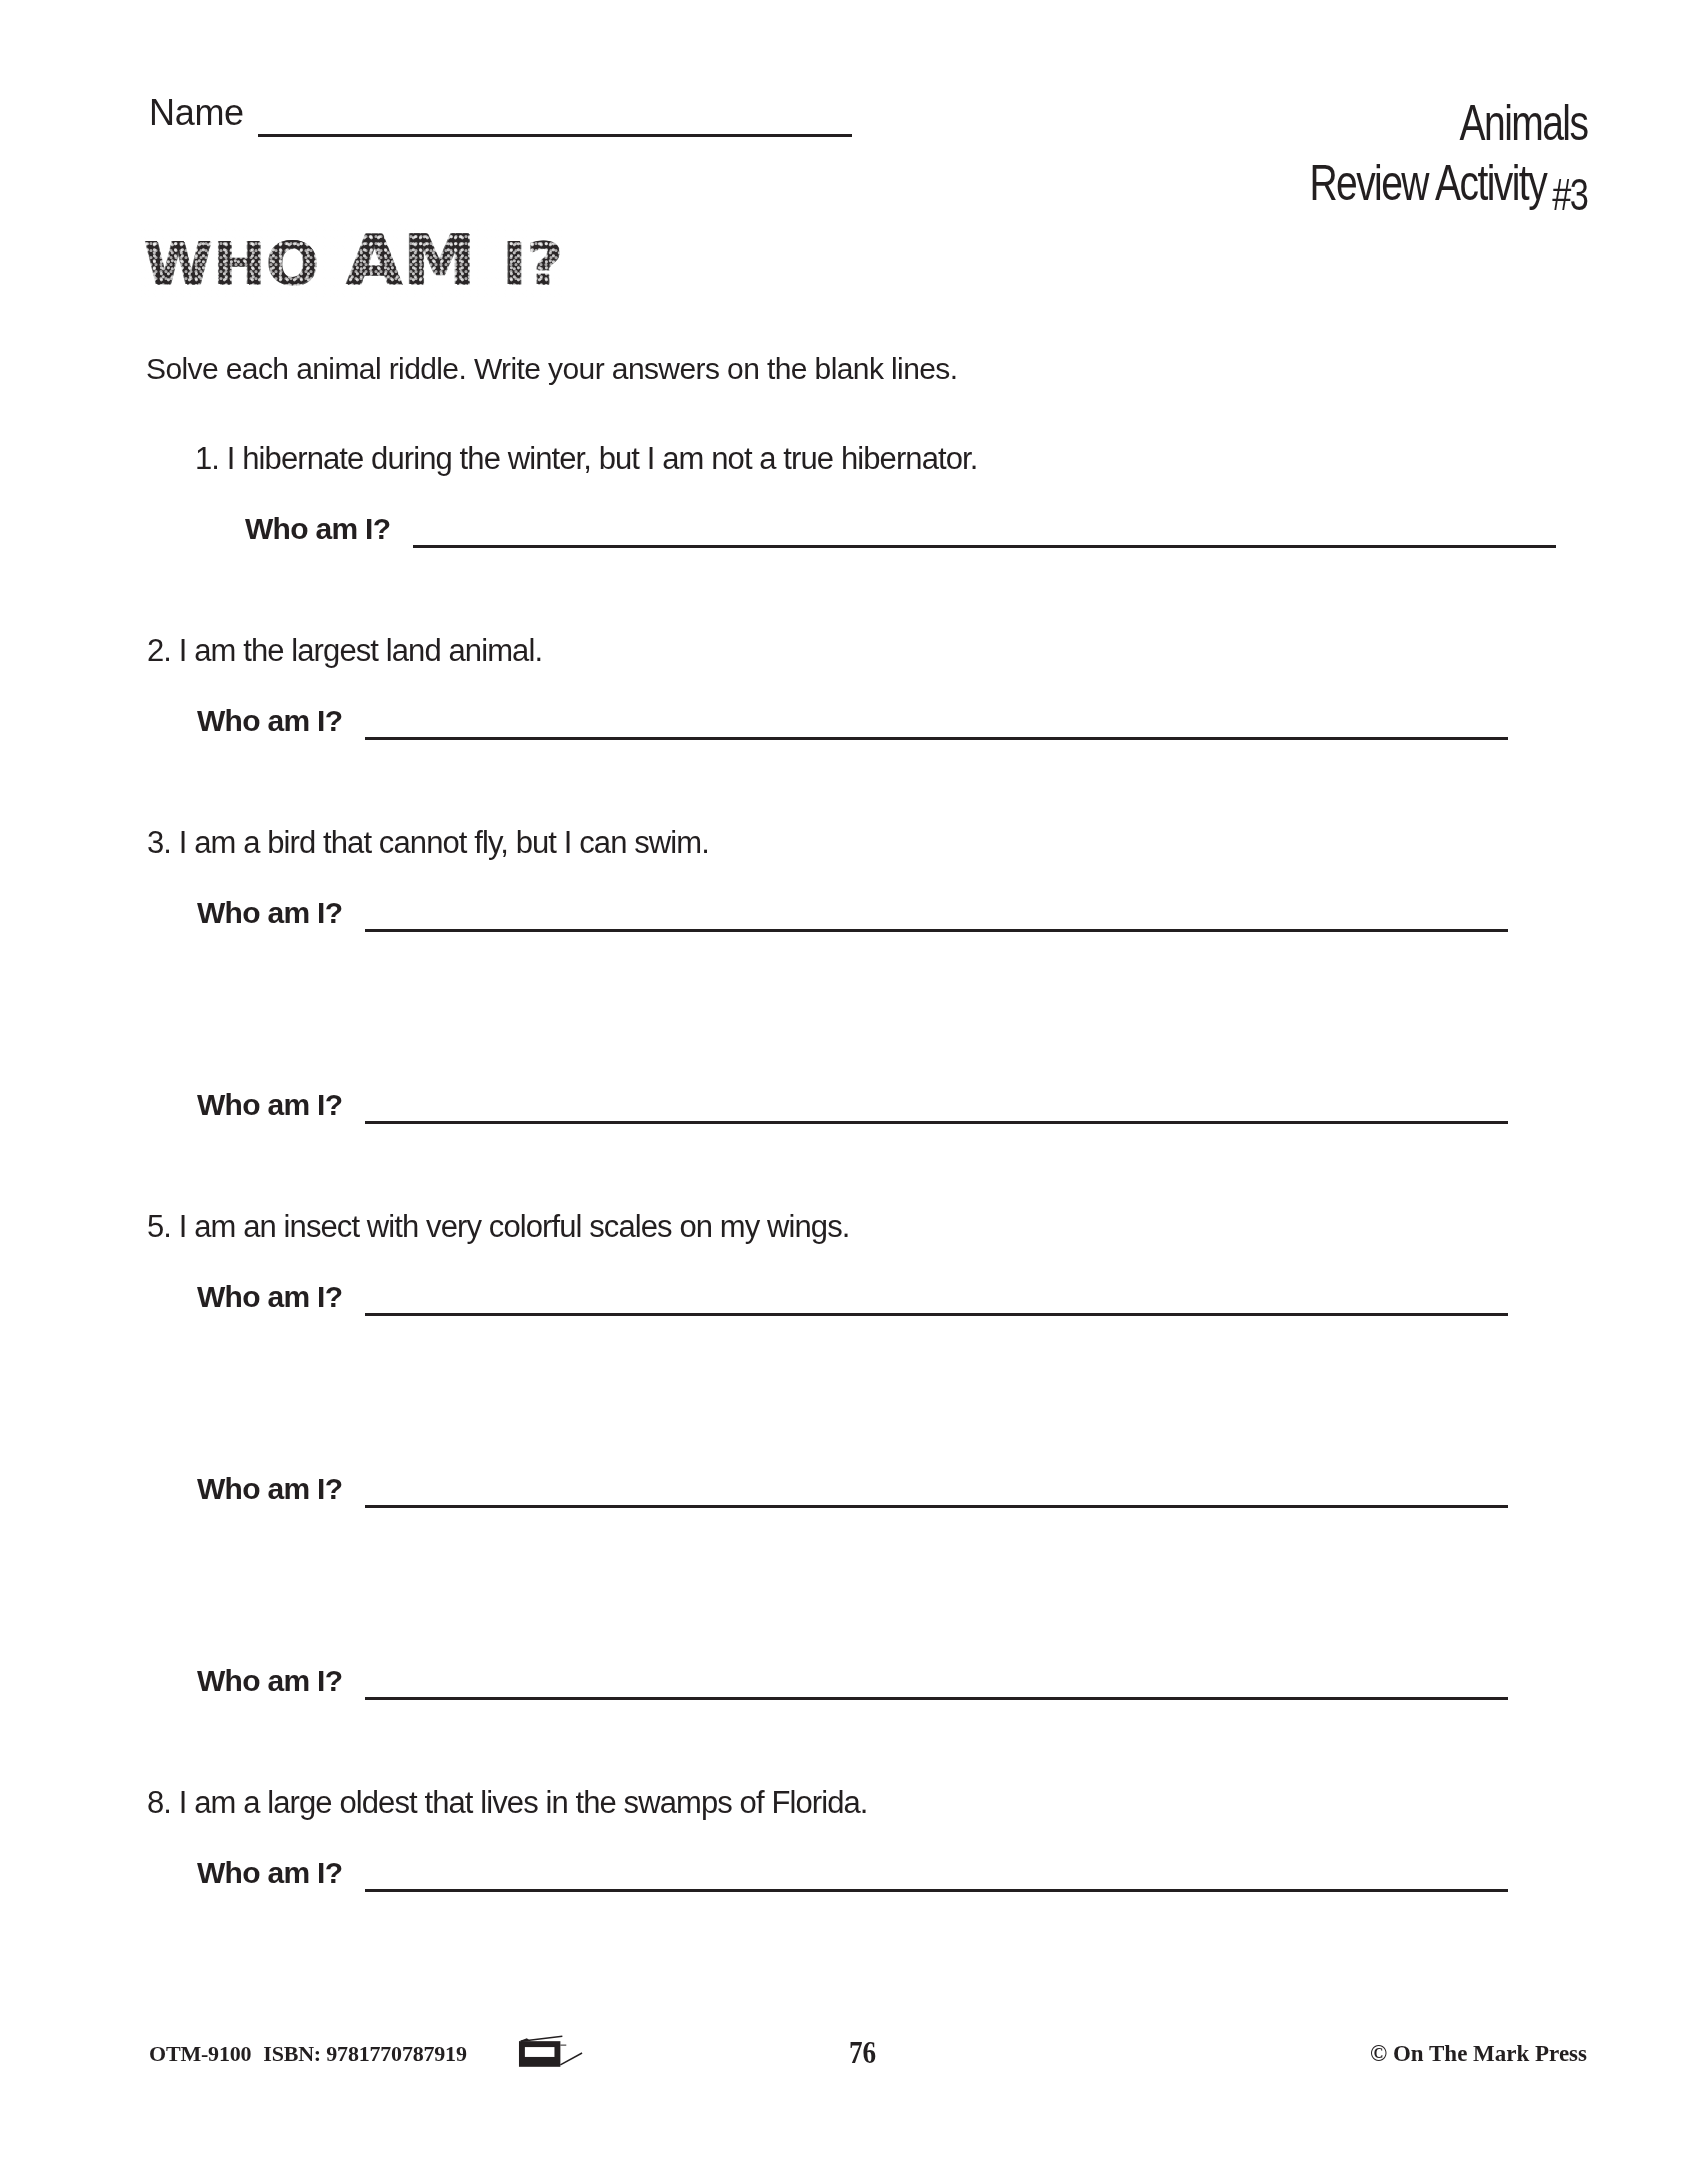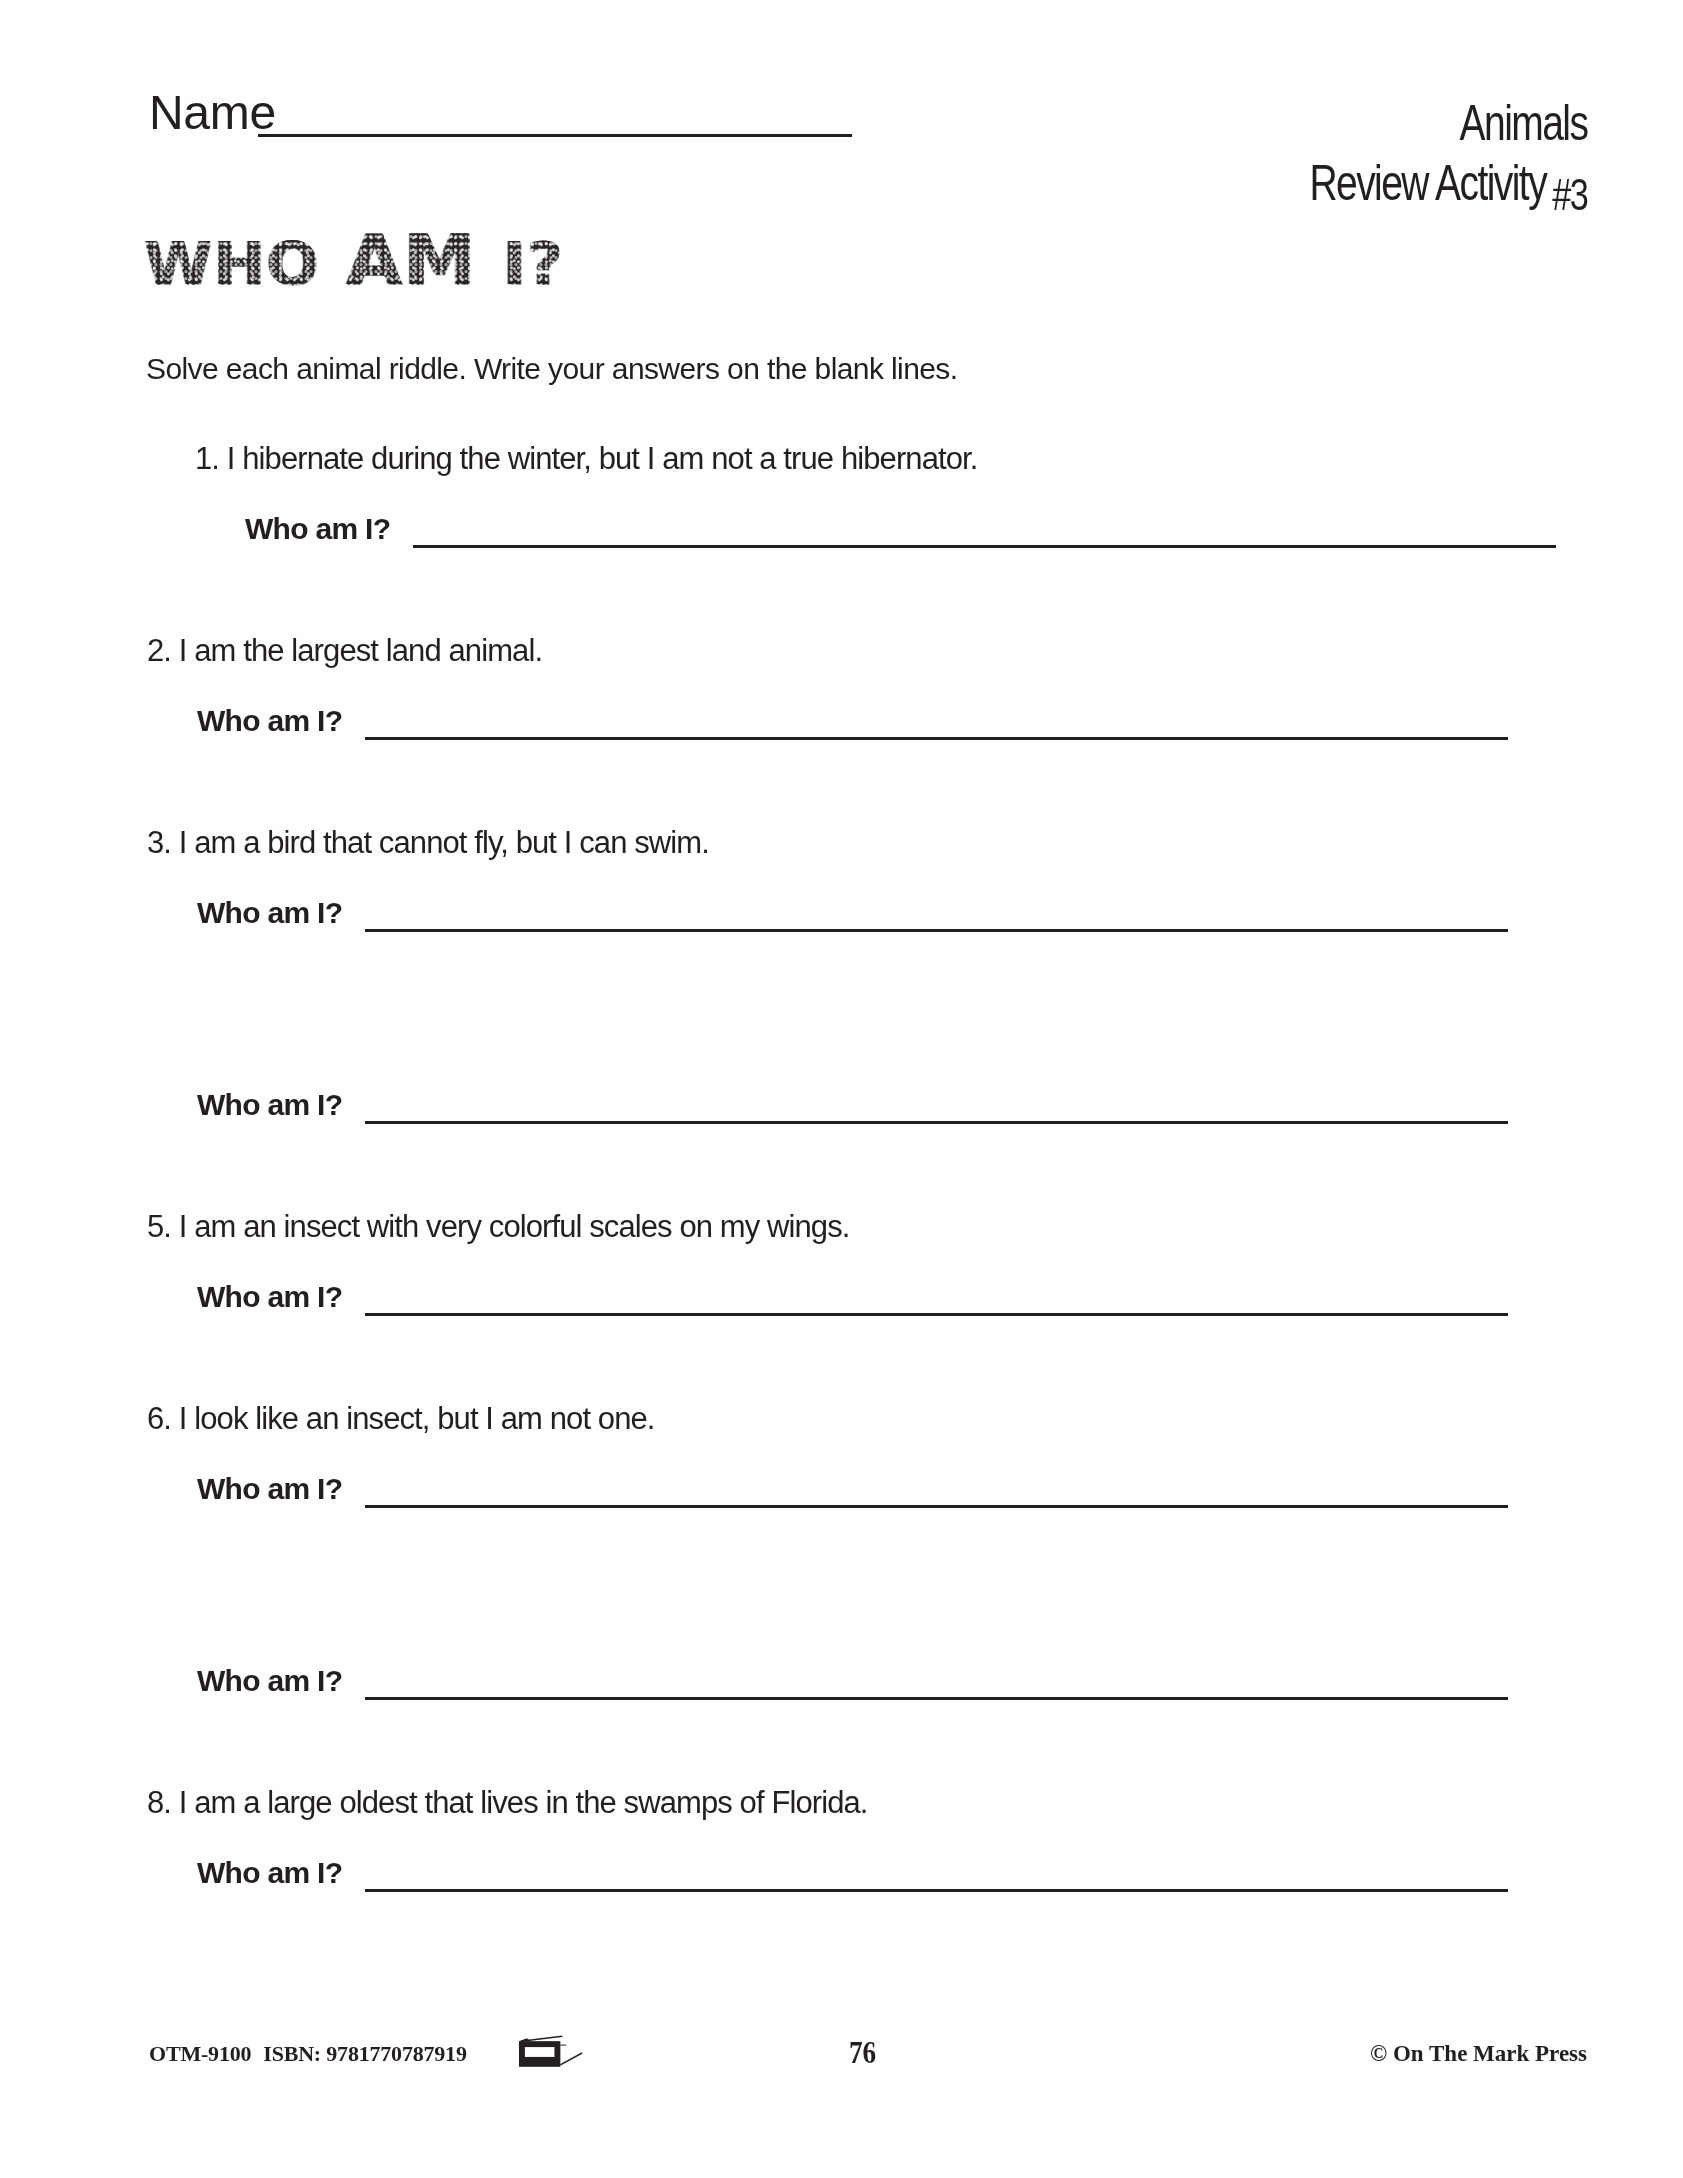--- a/index.html
+++ b/index.html
@@ -13,21 +13,21 @@
       position: relative;
       overflow: hidden;
       color: #231f20;
       font-family: "Liberation Sans", "DejaVu Sans", sans-serif;
     }
     .abs { position: absolute; }
 
     
     .name-label {
       left: 149px; top: 91px;
-      font-size: 48px;
+      font-size: 36px;
       line-height: 44px;
       letter-spacing: -0.3px;
       white-space: nowrap;
     }
     .name-line {
       left: 258px; top: 134px;
       width: 594px; height: 0;
       border-top: 3px solid #231f20;
     }
     .header-right {
@@ -221,21 +221,20 @@
 
 <div class="abs question" style="top:1207px;">
   <div class="q-text"><span>5.</span> <span>I am an insect with very colorful scales on my wings.</span></div>
   <div class="q-answer">
     <span class="who-label">Who am I?</span>
     <div class="answer-line"></div>
   </div>
 </div>
 
 <div class="abs question" style="top:1399px;">
-  <div class="q-text"><span>6.</span> <span>I look like an insect, but I am not one.</span></div>
   <div class="q-answer">
     <span class="who-label">Who am I?</span>
     <div class="answer-line"></div>
   </div>
 </div>
 
 <div class="abs question" style="top:1591px;">
   <div class="q-answer">
     <span class="who-label">Who am I?</span>
     <div class="answer-line"></div>

